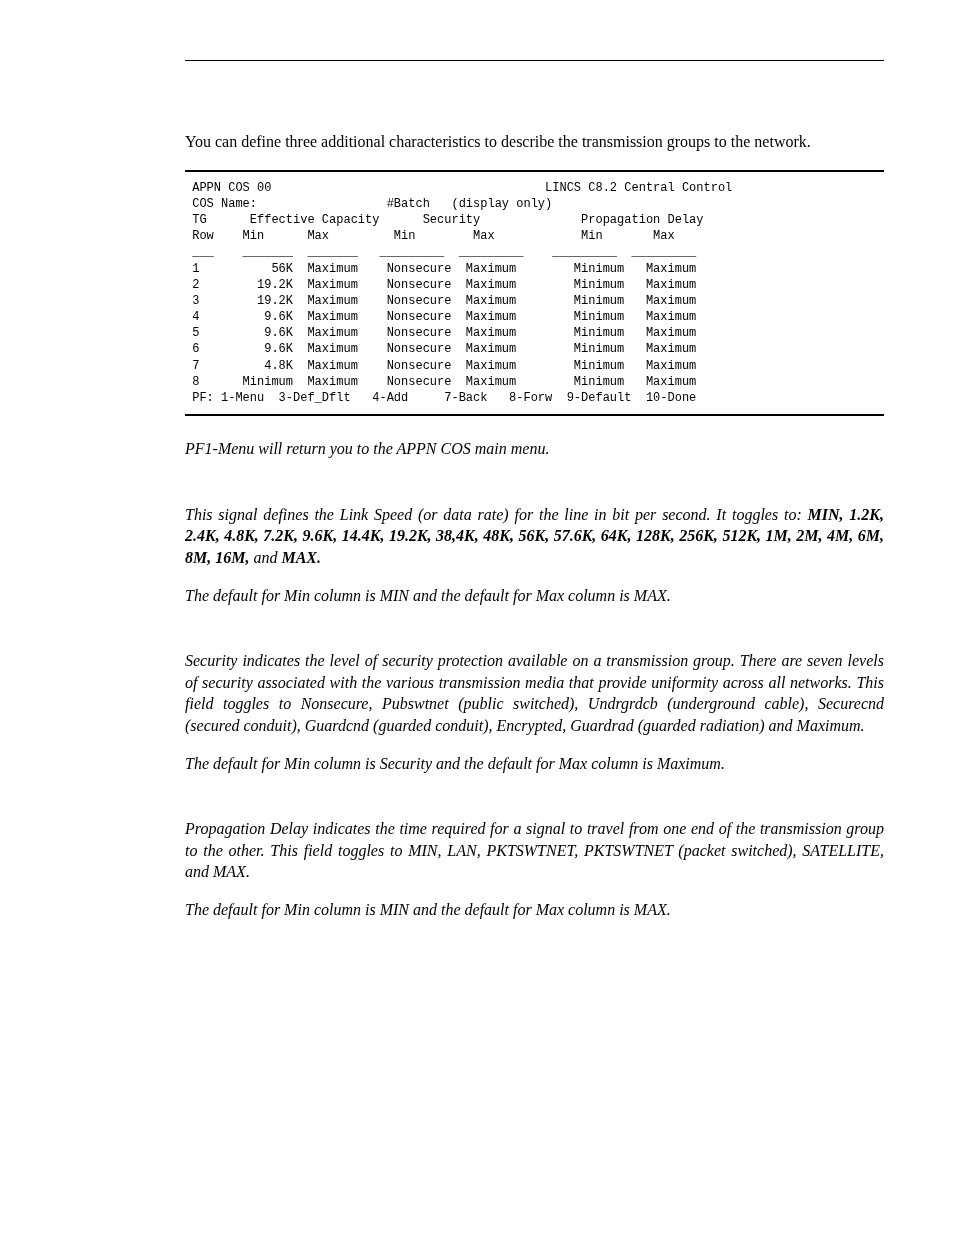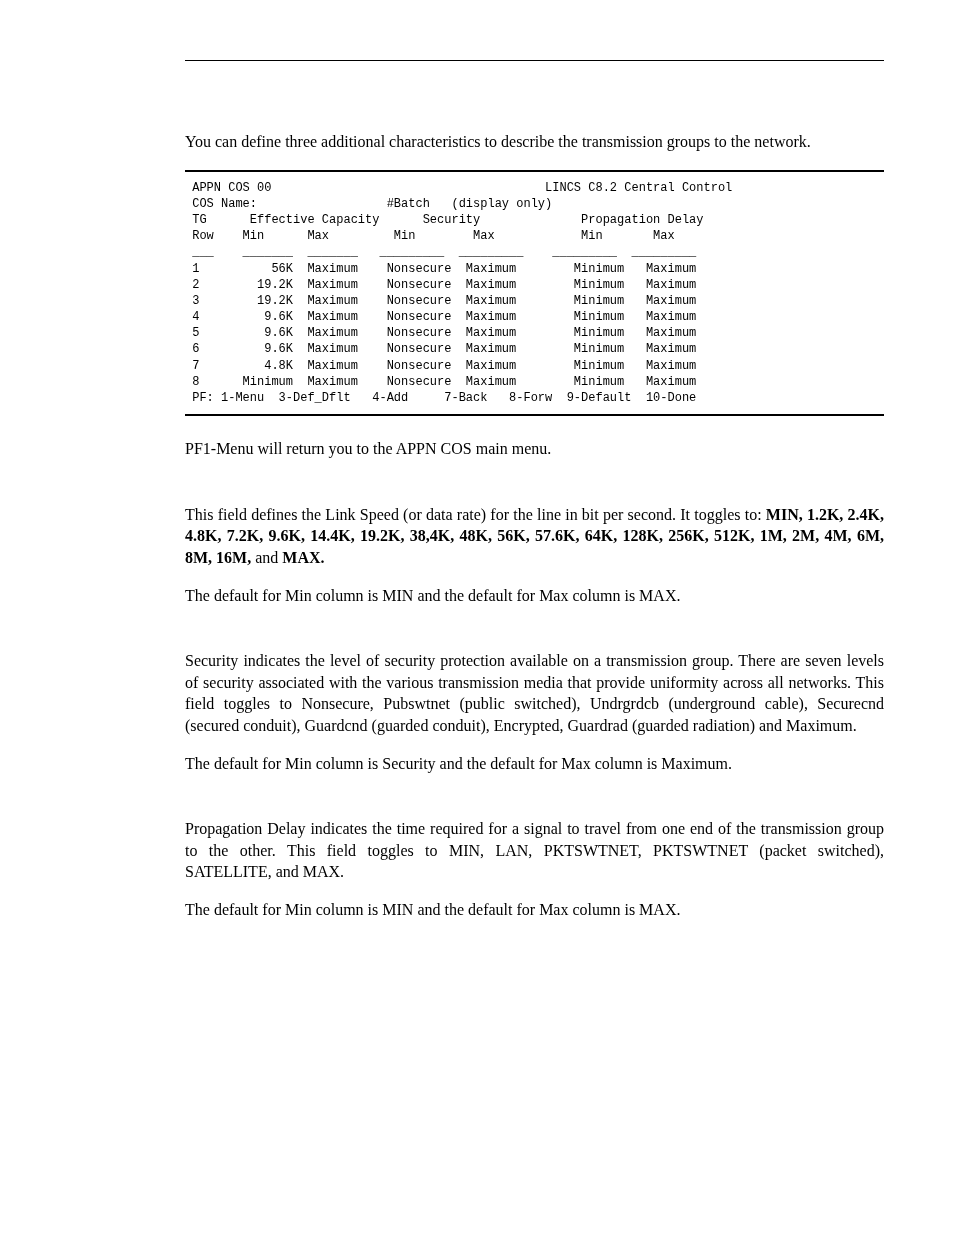--- a/index.html
+++ b/index.html
@@ -27,20 +27,21 @@
       padding: 8px 0 8px 0;
       margin-bottom: 22px;
       font-family: "Courier New", Courier, monospace;
       font-size: 12px;
       white-space: pre;
       line-height: 1.35;
     }
     .para {
       text-align: justify;
       margin-bottom: 16px;
+      font-style: italic;
     }
     .section-gap {
       margin-top: 44px;
     }
   </style>
 </head>
 <body>
 
 <div class="top-rule"></div>
 
@@ -57,21 +58,21 @@
  4         9.6K  Maximum    Nonsecure  Maximum        Minimum   Maximum
  5         9.6K  Maximum    Nonsecure  Maximum        Minimum   Maximum
  6         9.6K  Maximum    Nonsecure  Maximum        Minimum   Maximum
  7         4.8K  Maximum    Nonsecure  Maximum        Minimum   Maximum
  8      Minimum  Maximum    Nonsecure  Maximum        Minimum   Maximum
  PF: 1-Menu  3-Def_Dflt   4-Add     7-Back   8-Forw  9-Default  10-Done</div>
 
 <div class="para">PF1-Menu will return you to the APPN COS main menu.</div>
 
 <div class="para section-gap">
-  <span>This field defines the Link Speed (or data rate) for the line in bit per second. It toggles to: </span><b>MIN, 1.2K, 2.4K, 4.8K, 7.2K, 9.6K, 14.4K, 19.2K, 38,4K, 48K, 56K, 57.6K, 64K, 128K, 256K, 512K, 1M, 2M, 4M, 6M, 8M, 16M,</b><span> and </span><b>MAX.</b>
+  <span>This signal defines the Link Speed (or data rate) for the line in bit per second. It toggles to: </span><b>MIN, 1.2K, 2.4K, 4.8K, 7.2K, 9.6K, 14.4K, 19.2K, 38,4K, 48K, 56K, 57.6K, 64K, 128K, 256K, 512K, 1M, 2M, 4M, 6M, 8M, 16M,</b><span> and </span><b>MAX.</b>
 </div>
 
 <div class="para">The default for Min column is MIN and the default for Max column is MAX.</div>
 
 <div class="para section-gap">Security indicates the level of security protection available on a transmission group. There are seven levels of security associated with the various transmission media that provide uniformity across all networks. This field toggles to Nonsecure, Pubswtnet (public switched), Undrgrdcb (underground cable), Securecnd (secured conduit), Guardcnd (guarded conduit), Encrypted, Guardrad (guarded radiation) and Maximum.</div>
 
 <div class="para">The default for Min column is Security and the default for Max column is Maximum.</div>
 
 <div class="para section-gap">Propagation Delay indicates the time required for a signal to travel from one end of the transmission group to the other. This field toggles to MIN, LAN, PKTSWTNET, PKTSWTNET (packet switched), SATELLITE, and MAX.</div>
 

